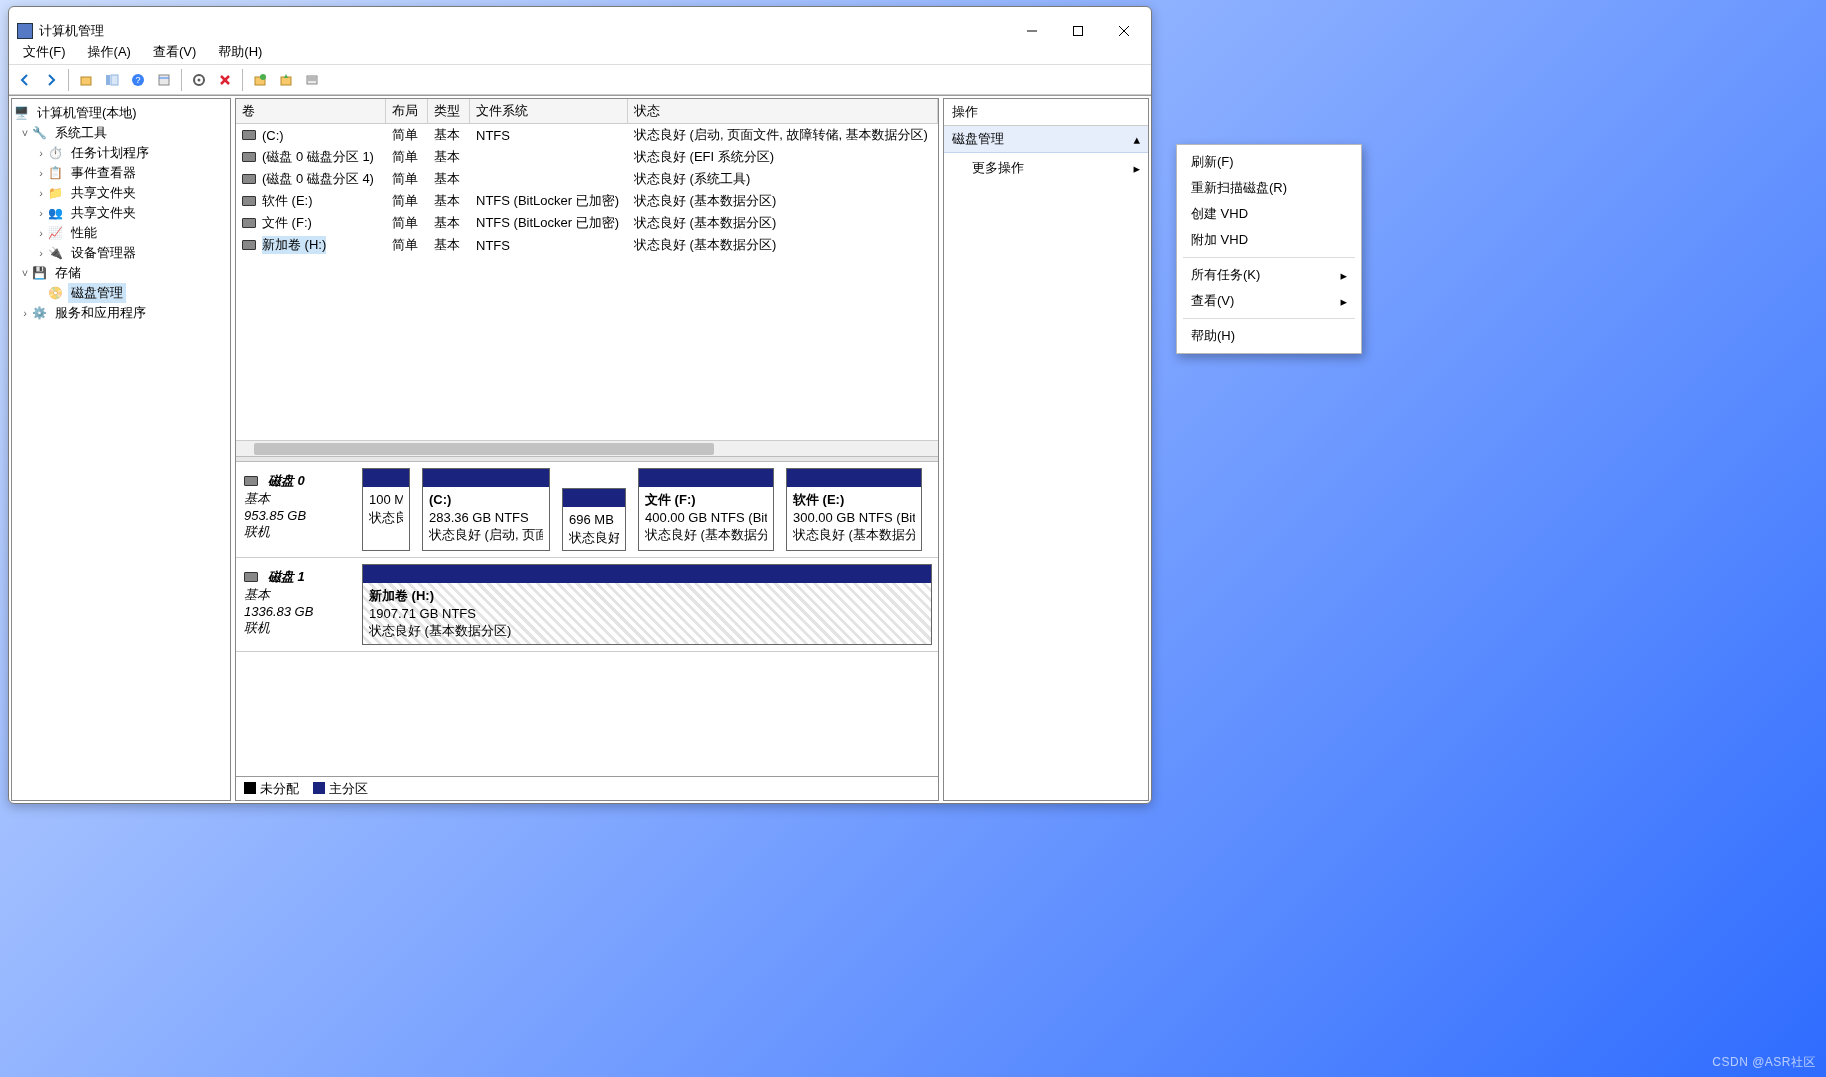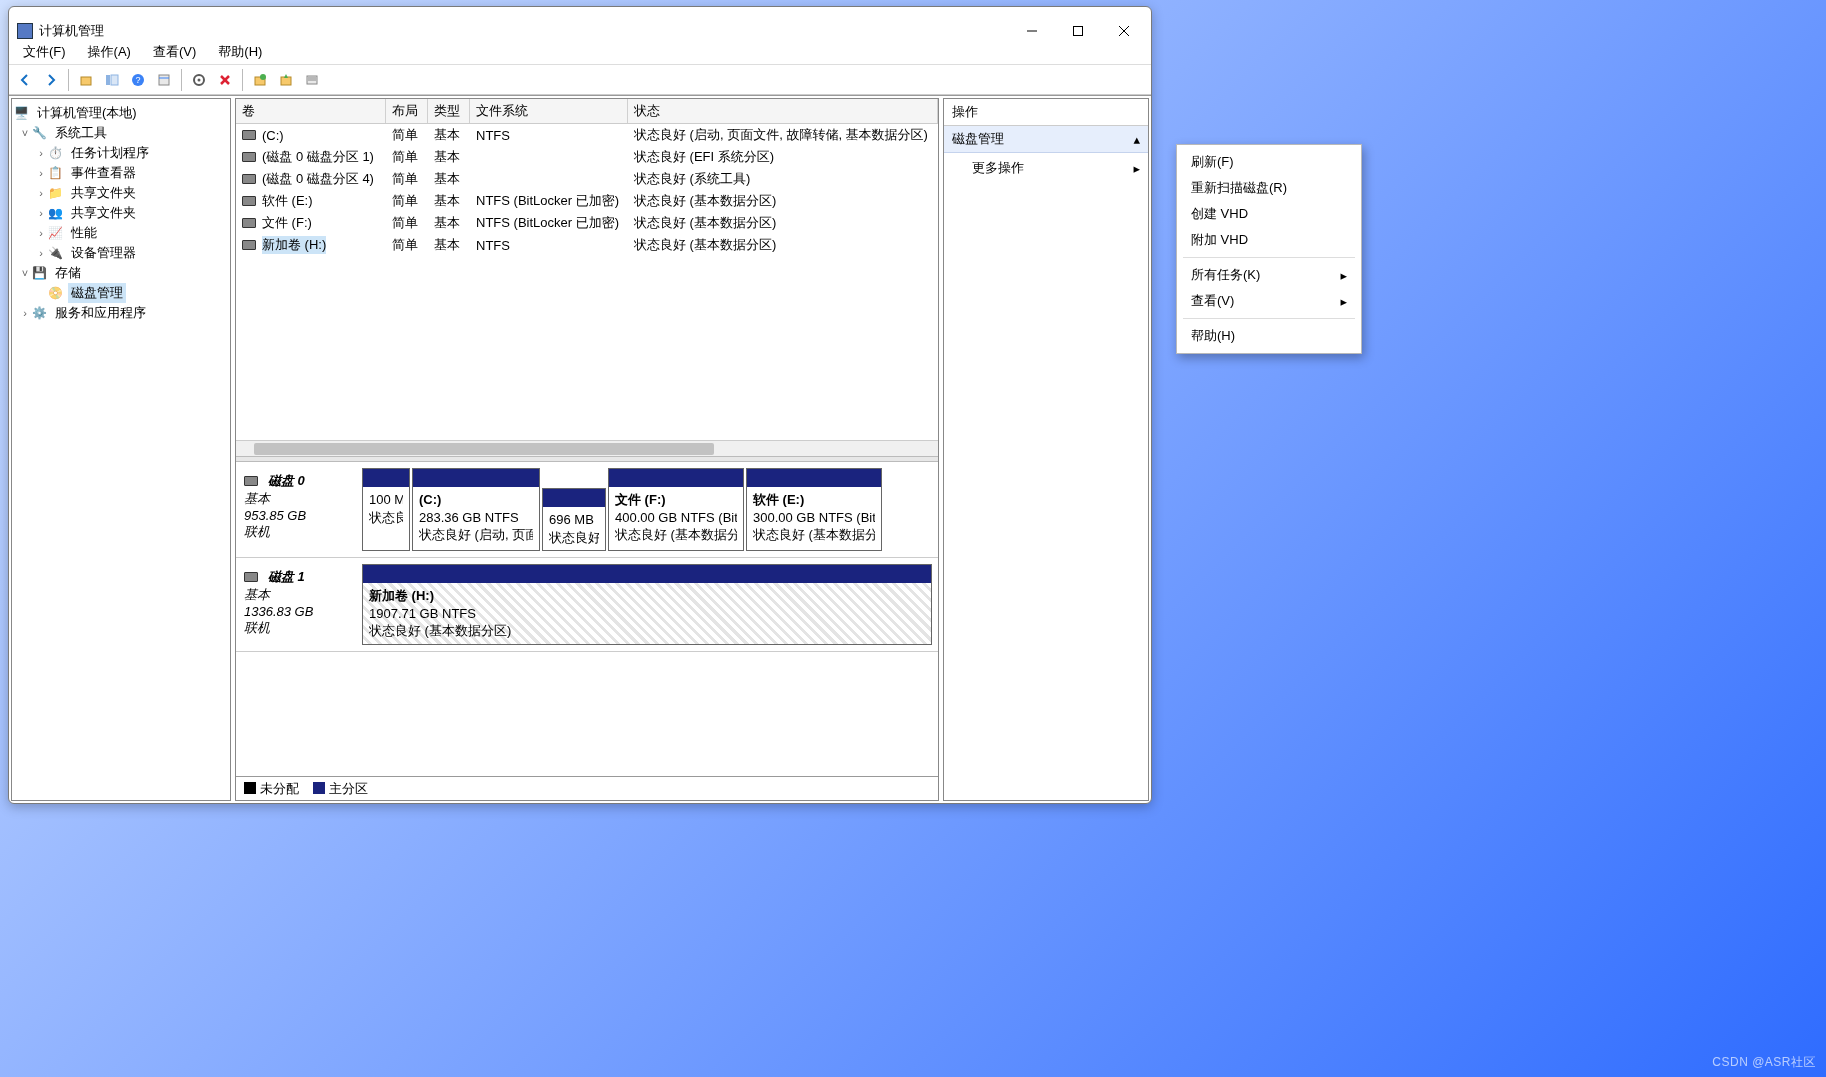--- a/index.html
+++ b/index.html
@@ -50,21 +50,21 @@
 .hscroll { height:16px; background:#f0f0f0; position:relative; border-top:1px solid #ccc; }
 .hscroll .thumb { position:absolute; left:18px; top:2px; height:12px; width:460px; background:#c2c2c2; border-radius:2px; }
 
 .splitter { height:6px; background:#e7e7e7; border-top:1px solid #bbb; border-bottom:1px solid #bbb; }
 
 .graph-area { flex:1; overflow:auto; background:#fff; }
 .disk-block { display:flex; border-bottom:1px solid #ccc; padding:6px 6px; }
 .disk-info { width:120px; padding:4px 2px 4px 2px;font-style:italic; }
 .disk-info .dh { display:flex; align-items:center; gap:4px; }
 .disk-title { font-weight:bold; }
-.partitions { flex:1; display:flex; gap:2px; }
+.partitions { flex:1; display:flex; gap:12px; }
 .partition { border:1px solid #666; display:flex; flex-direction:column; min-width:0; }
 .partition .bar { height:18px; background:#1a237e; }
 .partition .body { padding:4px 6px; font-size:13px; line-height:1.35; overflow:hidden; }
 .partition .pv-title { font-weight:bold; white-space:nowrap; }
 .partition .pv-line { white-space:nowrap; overflow:hidden; }
 .partition.hatched .body {
   background-image: repeating-linear-gradient(45deg,#fff,#fff 4px,#e4e4e4 4px,#e4e4e4 7px);
 }
 
 .legend { height:24px; border-top:1px solid #999; display:flex; align-items:center; gap:14px; padding:0 8px; font-size:13px; }

